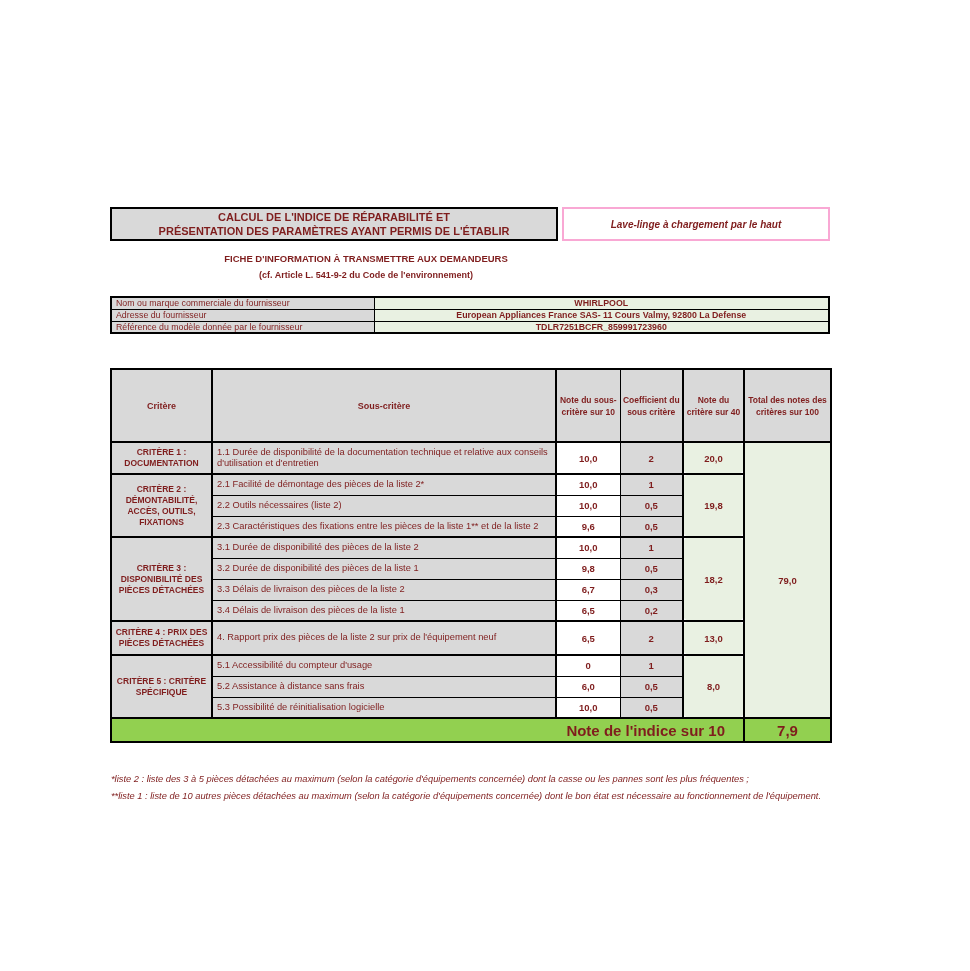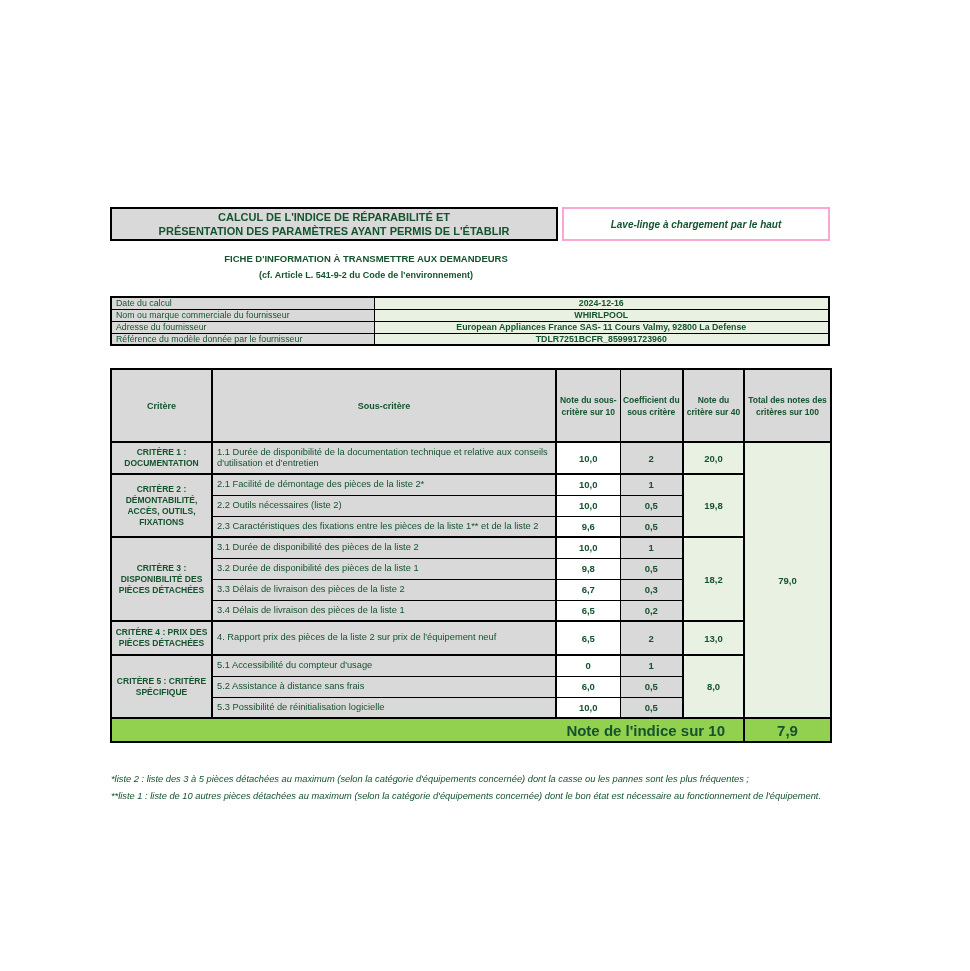--- a/index.html
+++ b/index.html
@@ -1,19 +1,19 @@
 <!DOCTYPE html>
 <html><head>
 <meta charset="utf-8">
 <style>
   * { margin:0; padding:0; box-sizing:border-box; }
   html,body { background:#fff; }
   .page {
     position:relative; width:970px; height:811px; background:#ffffff;
-    font-family:"Liberation Sans", sans-serif; color:#14532d; overflow:hidden;
+    font-family:"Liberation Sans", sans-serif; color:#7f1d1d; overflow:hidden;
   }
 
   
   .title-row { position:absolute; top:207px; left:110px; width:720px; height:34px; display:flex; gap:4px; }
   .title-box {
     width:448px; height:34px; background:#d9d9d9; border:2px solid #000;
     display:flex; flex-direction:column; justify-content:center; align-items:center;
     font-weight:bold; font-size:11px; line-height:14px; text-align:center;
   }
   .product-box {
@@ -100,24 +100,20 @@
     <div class="product-box">Lave-linge à chargement par le haut</div>
   </div>
 
   <div class="fiche">
     <div class="fiche-l1">FICHE D'INFORMATION À TRANSMETTRE AUX DEMANDEURS</div>
     <div class="fiche-l2">(cf. Article L. 541-9-2 du Code de l'environnement)</div>
   </div>
 
   <table class="info-table">
     <tbody>
-      <tr>
-        <td class="lbl">Date du calcul</td>
-        <td class="val">2024-12-16</td>
-      </tr>
       <tr>
         <td class="lbl">Nom ou marque commerciale du fournisseur</td>
         <td class="val">WHIRLPOOL</td>
       </tr>
       <tr>
         <td class="lbl">Adresse du fournisseur</td>
         <td class="val">European Appliances France SAS- 11 Cours Valmy, 92800 La Defense</td>
       </tr>
       <tr>
         <td class="lbl">Référence du modèle donnée par le fournisseur</td>

